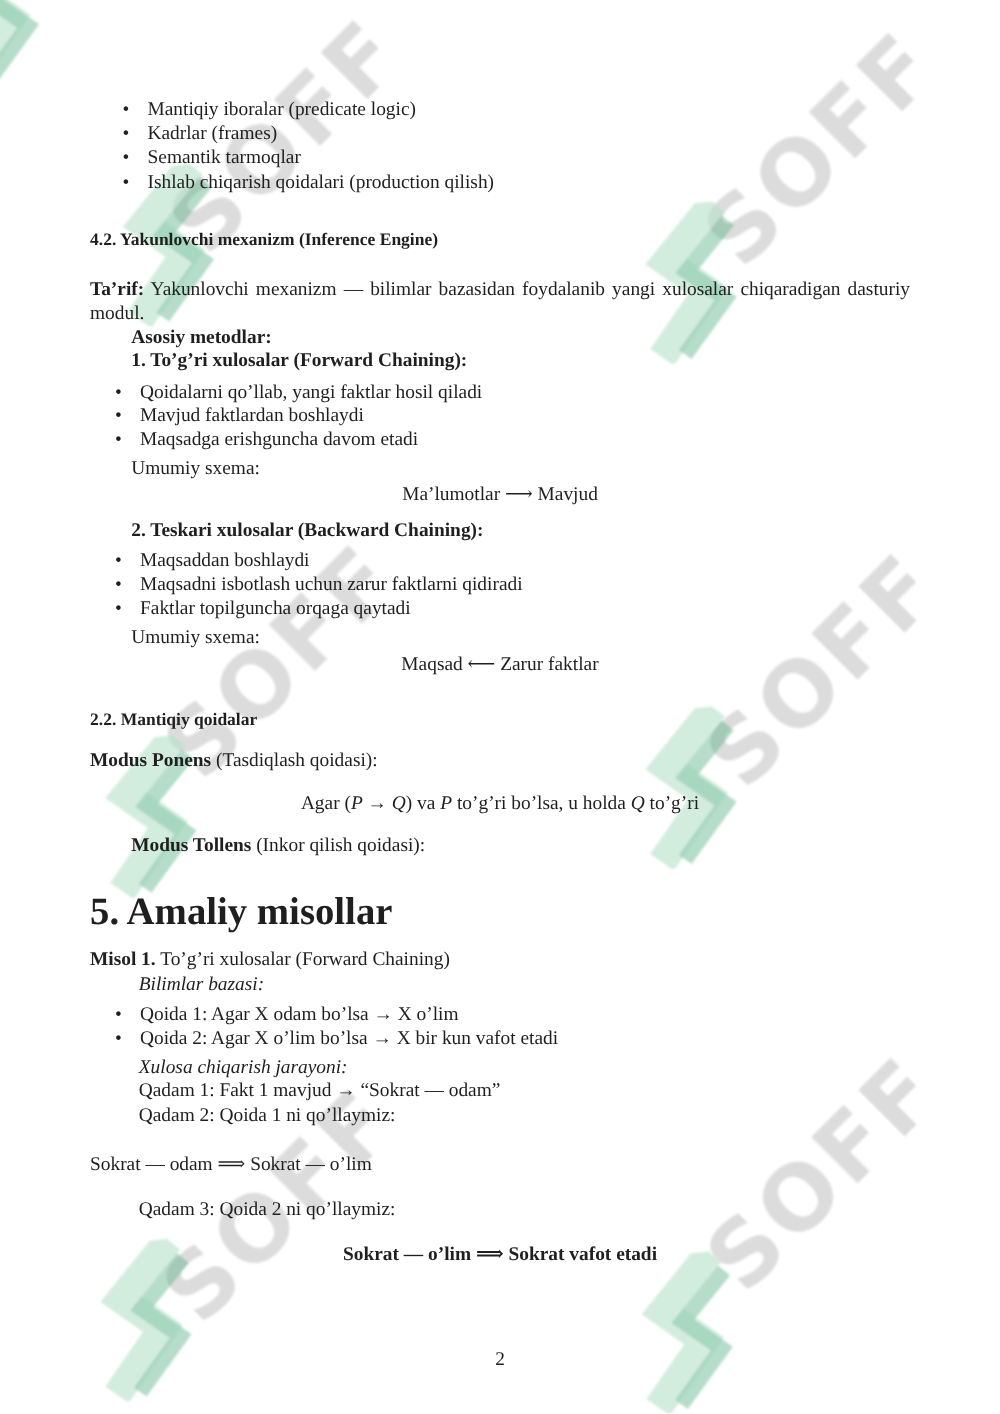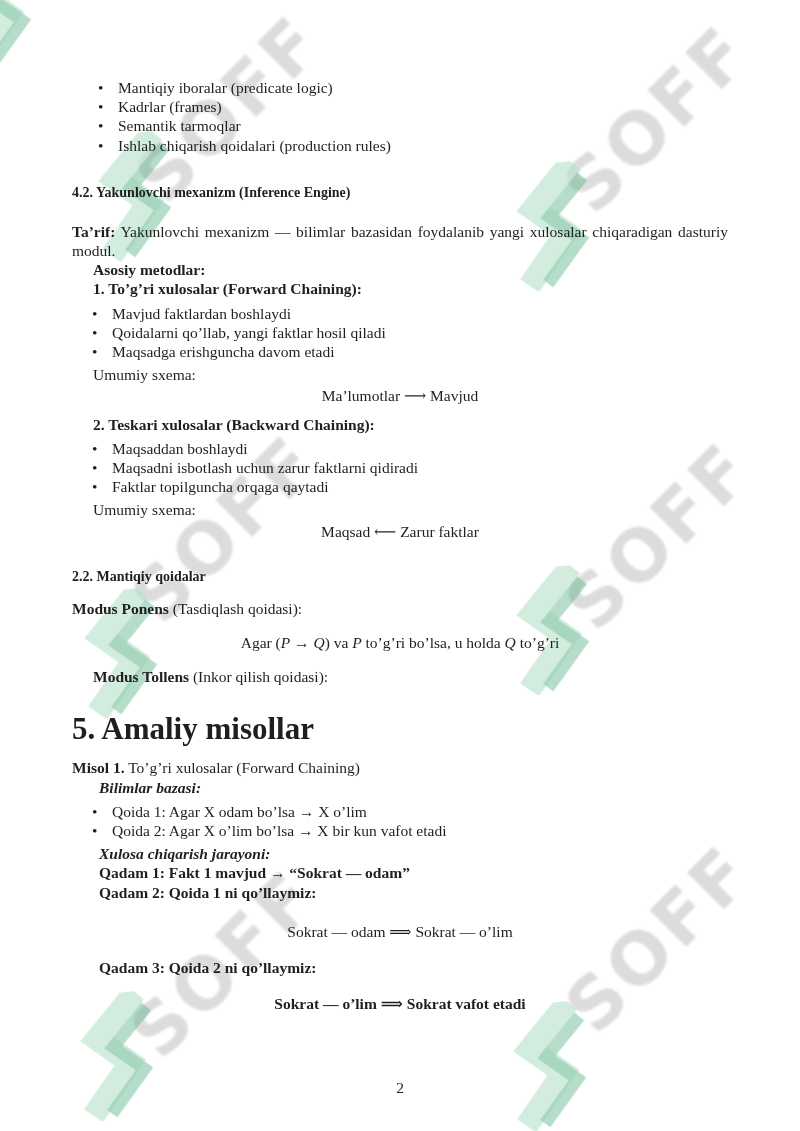--- a/index.html
+++ b/index.html
@@ -26,29 +26,29 @@
   ul{list-style:none;margin:0;padding:0;}
   li{position:relative;padding-left:20px;}
   li::before{content:"\2022";position:absolute;left:0;top:0;}
   .top-list{margin-left:26px;}
   .sub-list{margin-left:20px;margin-top:5px;margin-bottom:4px;}
   .h-sub{font-size:14px;line-height:24px;font-weight:bold;}
   .sec42{margin-top:26px;margin-bottom:17px;}
   .sec43{margin-top:24px;margin-bottom:10px;}
   .h-sec{font-size:31px;line-height:30px;font-weight:bold;margin-top:28px;margin-bottom:14px;}
   .tarif{margin-top:12px;text-align:justify;}
-  .ind{margin-left:21px;}
-  .ind2{margin-left:27px;font-weight:bold;}
+  .ind{margin-left:33px;}
+  .ind2{margin-left:39px;}
   .bold-line{font-weight:bold;}
   .umumiy{margin-top:3px;}
   .formula{text-align:center;margin-top:2px;}
   .formula-sp{text-align:center;margin-top:15px;}
   .bw-head{margin-top:9px;}
   .mt-line{margin-top:15px;}
-  .formula-big{text-align:center;margin-top:20px;}
+  .formula-big{text-align:left;margin-top:20px;}
   .formula-big2{text-align:center;margin-top:17px;font-weight:bold;}
   .qadam3{margin-top:17px;}
   .mvar{font-style:italic;}
   .pageno{position:absolute;left:72px;right:72px;top:1078px;text-align:center;z-index:1;}
 </style>
 </head>
 <body>
 
 <svg width="0" height="0" style="position:absolute" aria-hidden="true">
   <defs>
@@ -96,35 +96,35 @@
         <use href="#slogo"></use>
       </svg>
   </div>
 
   <div class="content">
 
     <ul class="top-list">
       <li>Mantiqiy iboralar (predicate logic)</li>
       <li>Kadrlar (frames)</li>
       <li>Semantik tarmoqlar</li>
-      <li>Ishlab chiqarish qoidalari (production rules)</li>
+      <li>Ishlab chiqarish qoidalari (production qilish)</li>
     </ul>
 
     <div class="h-sub sec42">4.2. Yakunlovchi mexanizm (Inference Engine)</div>
 
     <div class="tarif">
       <span class="b">Ta’rif:</span><span> Yakunlovchi mexanizm — bilimlar bazasidan foydalanib yangi xulosalar chiqaradigan dasturiy modul.</span>
     </div>
 
     <div class="ind bold-line">Asosiy metodlar:</div>
     <div class="ind bold-line">1. To’g’ri xulosalar (Forward Chaining):</div>
 
     <ul class="sub-list">
+      <li>Qoidalarni qo’llab, yangi faktlar hosil qiladi</li>
       <li>Mavjud faktlardan boshlaydi</li>
-      <li>Qoidalarni qo’llab, yangi faktlar hosil qiladi</li>
       <li>Maqsadga erishguncha davom etadi</li>
     </ul>
 
     <div class="ind umumiy">Umumiy sxema:</div>
     <div class="formula">Ma’lumotlar ⟶ Mavjud</div>
 
     <div class="ind bold-line bw-head">2. Teskari xulosalar (Backward Chaining):</div>
 
     <ul class="sub-list">
       <li>Maqsaddan boshlaydi</li>

